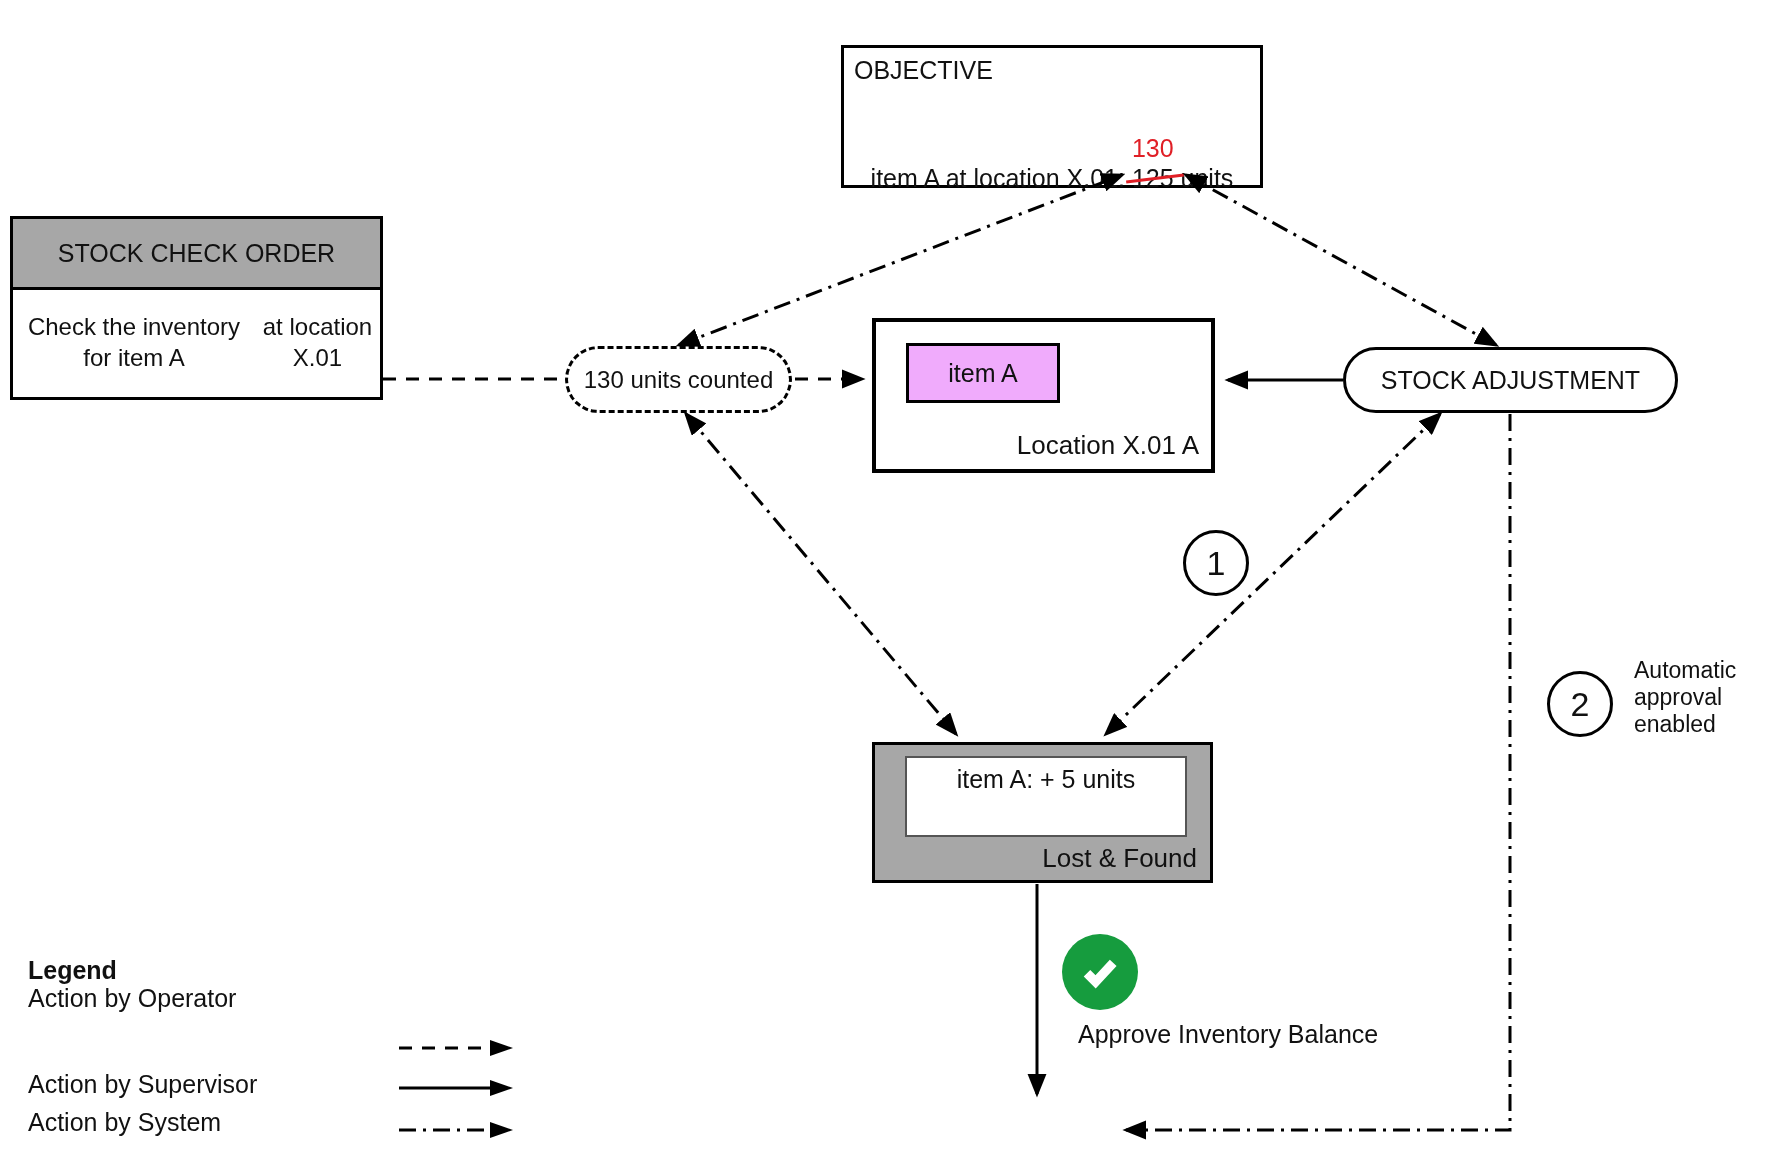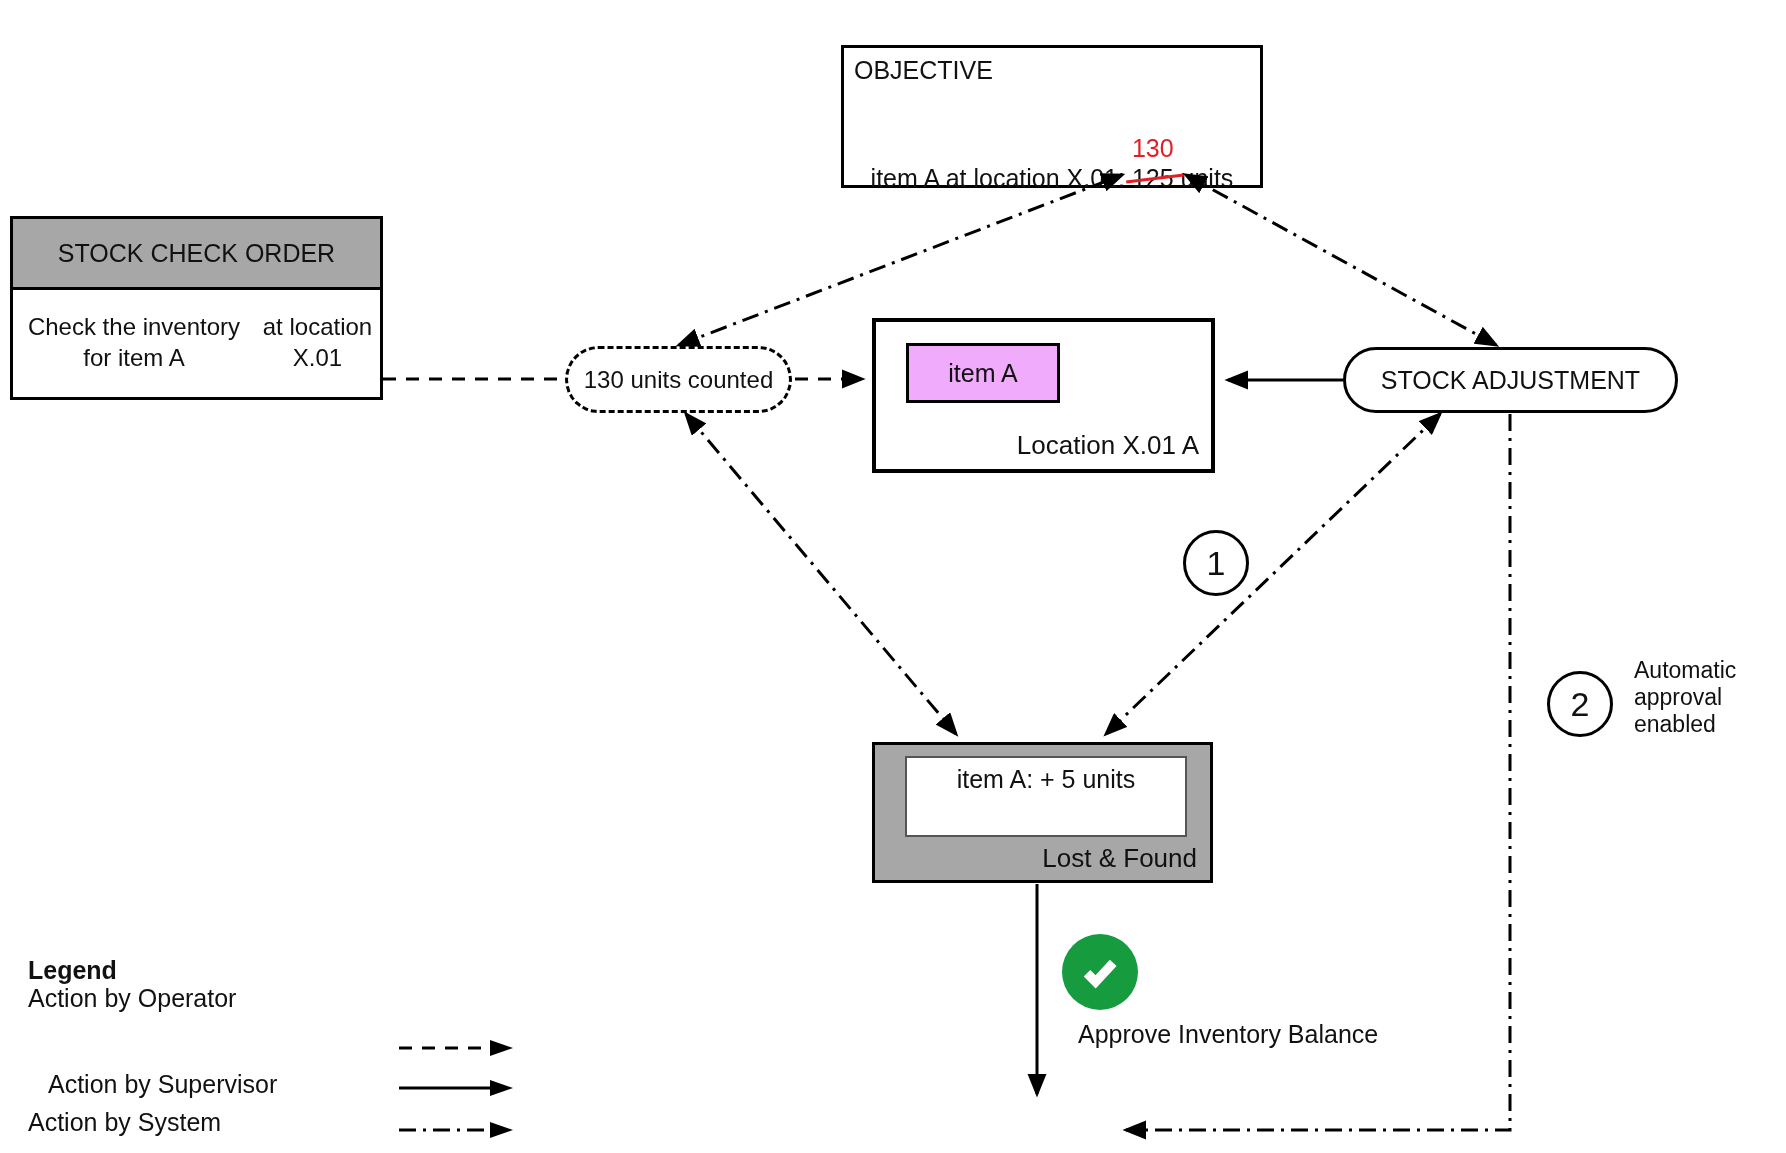--- a/index.html
+++ b/index.html
@@ -37,21 +37,21 @@
   .lf-box{left:872px;top:742px;width:341px;height:141px;background:#a7a7a7;border:3px solid #000;}
   .lf-inner{position:absolute;left:30px;top:11px;width:282px;height:81px;background:#fff;border:2px solid #555;text-align:center;padding-top:7px;font-size:25px;}
   .lf-label{position:absolute;right:13px;bottom:6px;font-size:26px;}
   
   .check-circle{left:1062px;top:934px;width:76px;height:76px;border-radius:50%;background:#169c3e;display:flex;align-items:center;justify-content:center;}
   .approve-label{left:1078px;top:1020px;font-size:25px;}
   .erp-label{left:967px;top:1110px;font-size:18px;margin-top:44px;}
   
   .legend-title{left:28px;top:956px;font-size:25px;font-weight:bold;}
   .legend-label{font-size:25px;}
-  .lg0{left:28px;top:984px;} .lg1{left:28px;top:1070px;margin-left:20px;} .lg2{left:28px;top:1108px;}
+  .lg0{left:28px;top:984px;} .lg1{left:28px;top:1070px;} .lg2{left:28px;top:1108px;}
   .lga0{left:397px;top:1037px;} .lga1{left:397px;top:1077px;} .lga2{left:397px;top:1119px;}
   
   .connectors{position:absolute;left:0;top:0;pointer-events:none;}
   .solidline{stroke:#000;stroke-width:3;fill:none;}
   .dashedline{stroke:#000;stroke-width:3;fill:none;stroke-dasharray:13 10;}
   .dashdotline{stroke:#000;stroke-width:3;fill:none;stroke-dasharray:17 7 3 7;}
 </style>
 </head>
 <body>
 

